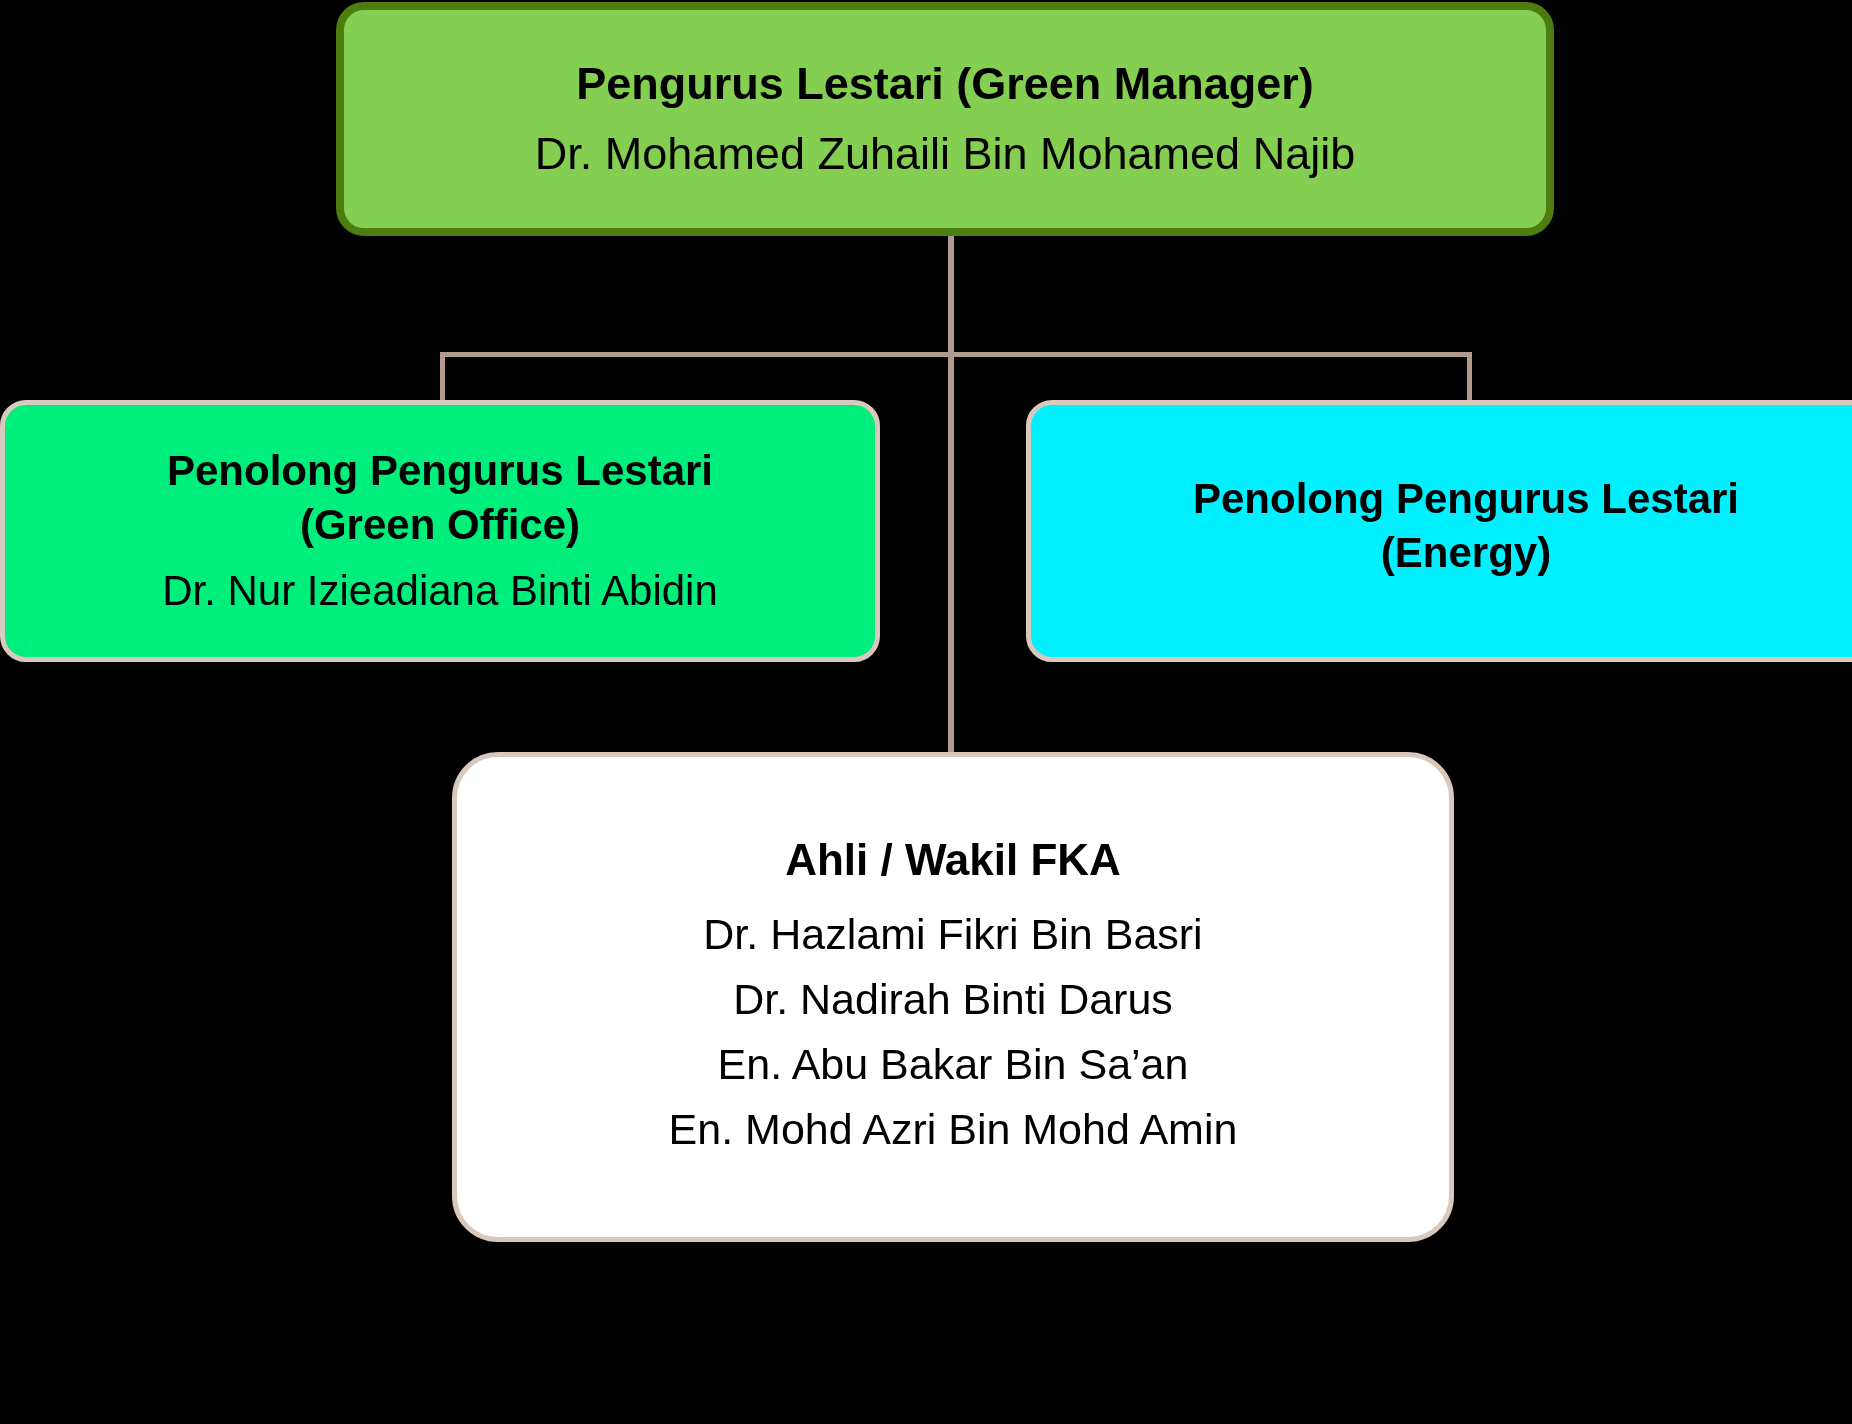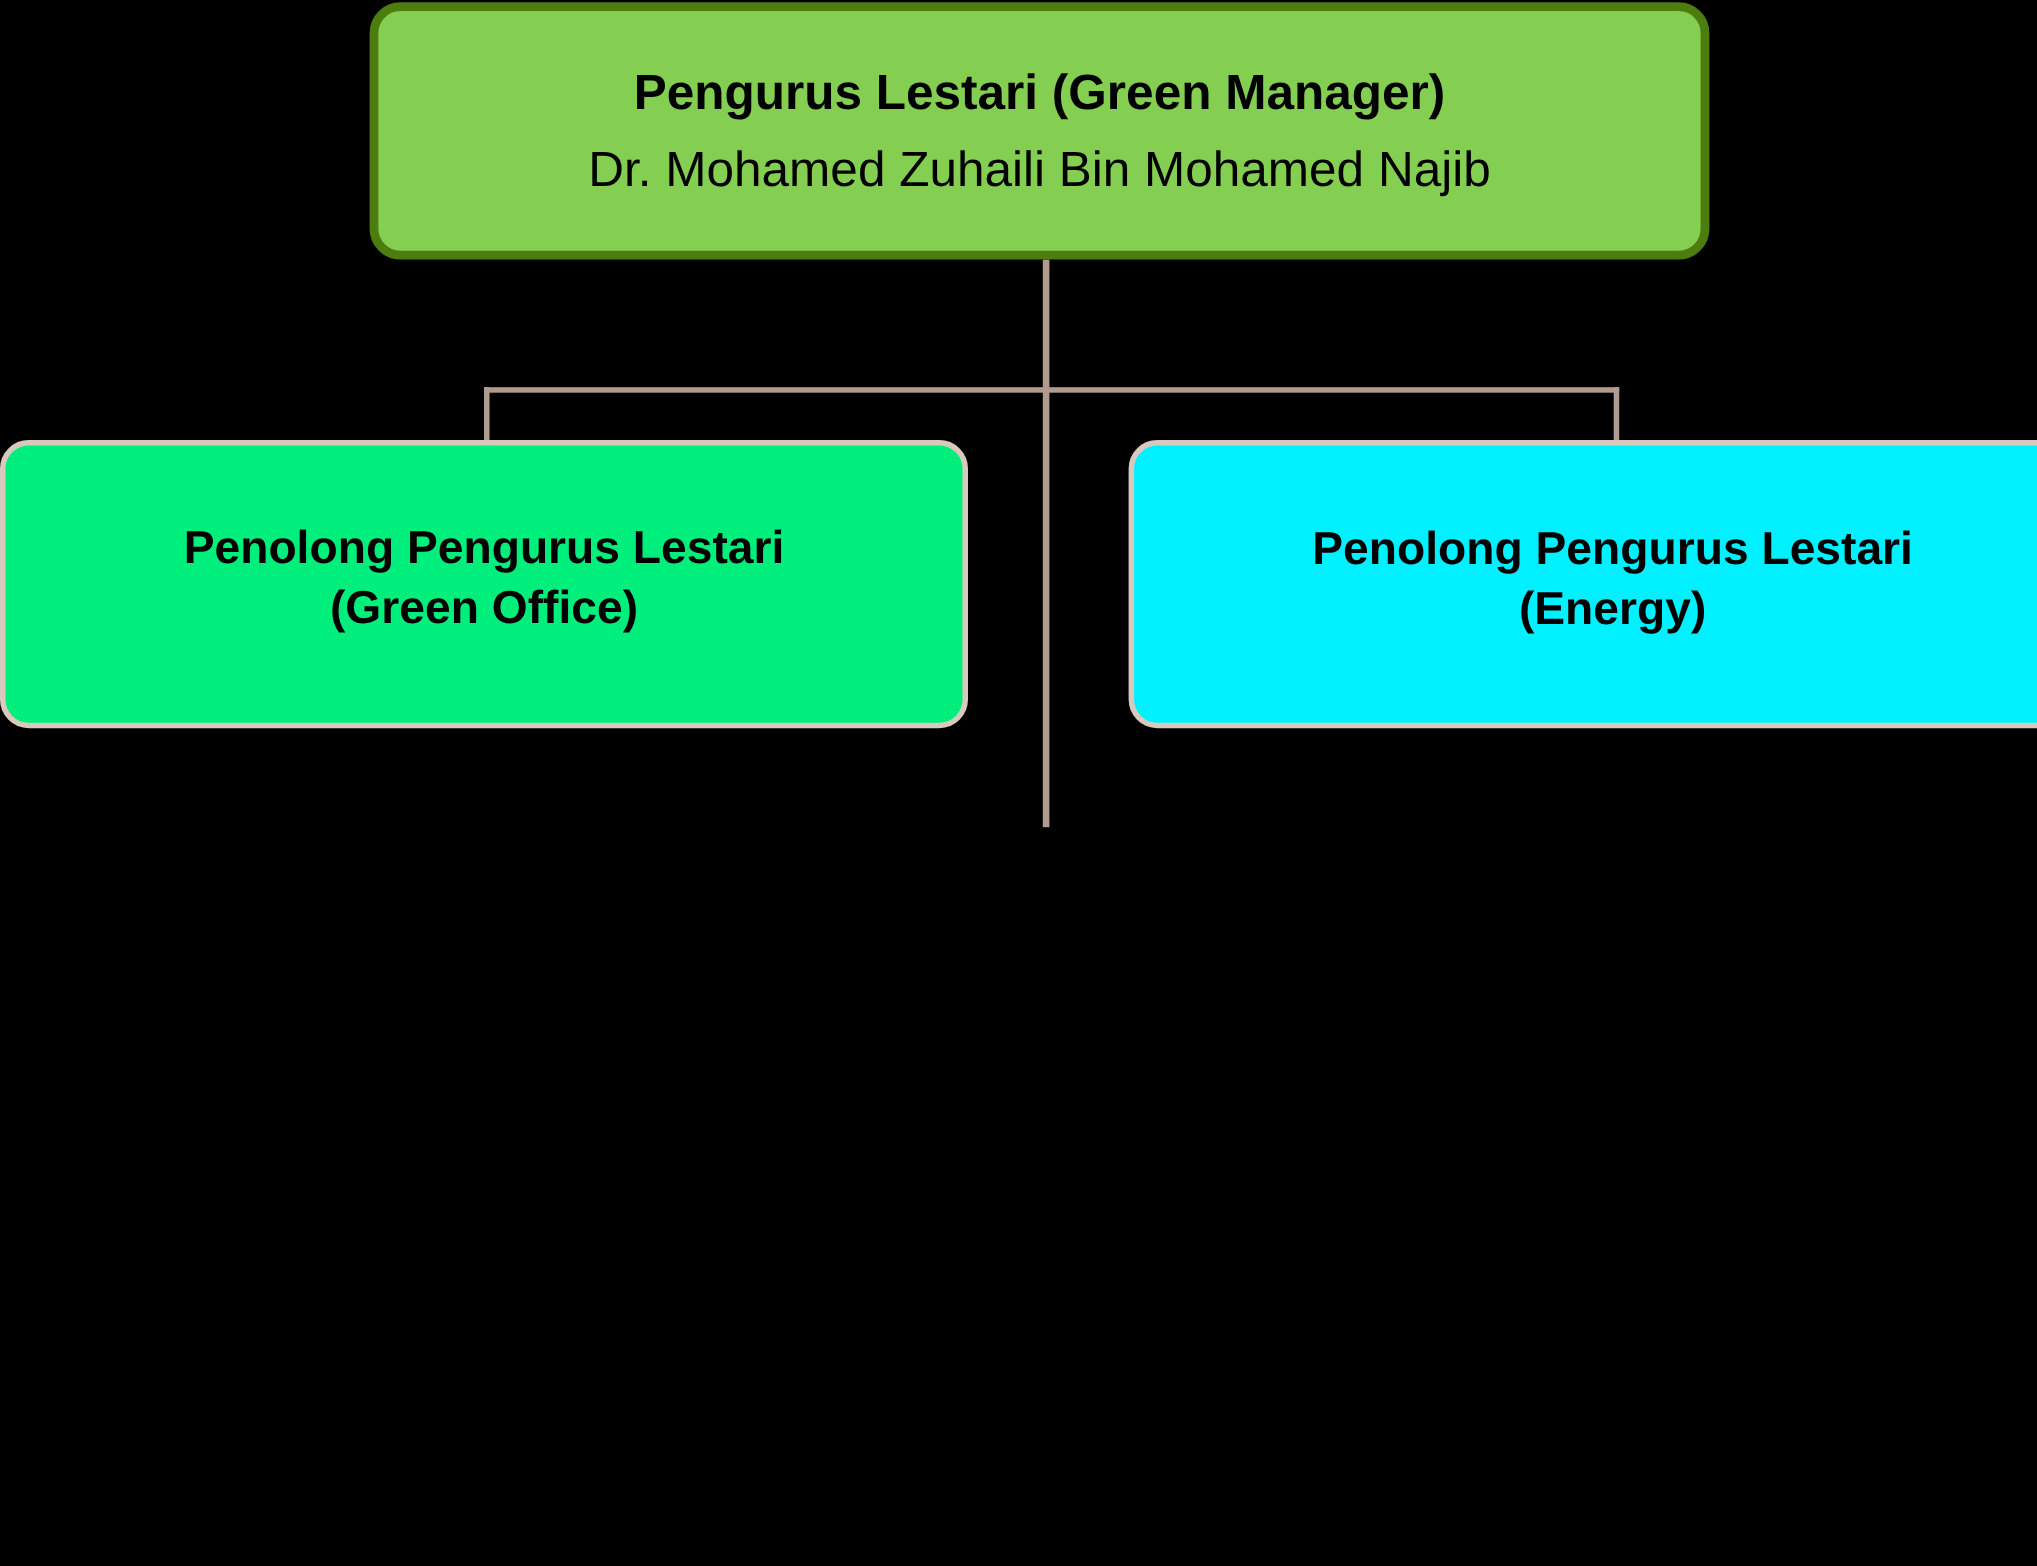--- a/index.html
+++ b/index.html
@@ -112,21 +112,29 @@
   <div class="conn" style="left:1467px; top:352px; width:5px; height:50px;"></div>
 
   <div class="node" id="node-manager">
     <div class="title">Pengurus Lestari (Green Manager)</div>
     <div class="person">Dr. Mohamed Zuhaili Bin Mohamed Najib</div>
   </div>
 
   <div class="node" id="node-green-office">
     <div class="title-line">Penolong Pengurus Lestari</div>
     <div class="title-line second">(Green Office)</div>
+    <div class="person">Dr. Nur Izieadiana Binti Abidin</div>
   </div>
 
   <div class="node" id="node-energy">
     <div class="title-line">Penolong Pengurus Lestari</div>
     <div class="title-line second">(Energy)</div>
   </div>
 
+  <div class="node" id="node-members">
+    <div class="title">Ahli / Wakil FKA</div>
+    <div class="person">Dr. Hazlami Fikri Bin Basri</div>
+    <div class="person">Dr. Nadirah Binti Darus</div>
+    <div class="person">En. Abu Bakar Bin Sa’an</div>
+    <div class="person">En. Mohd Azri Bin Mohd Amin</div>
+  </div>
 
 </div>
 
 </body></html>

